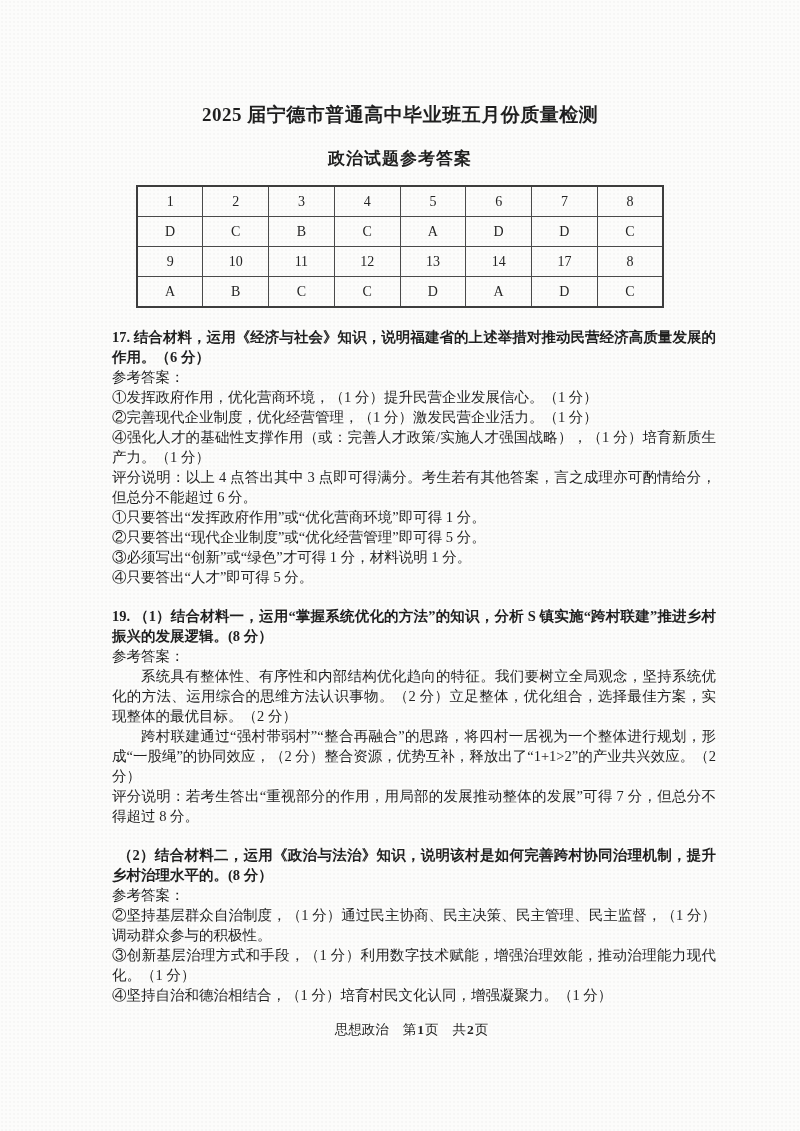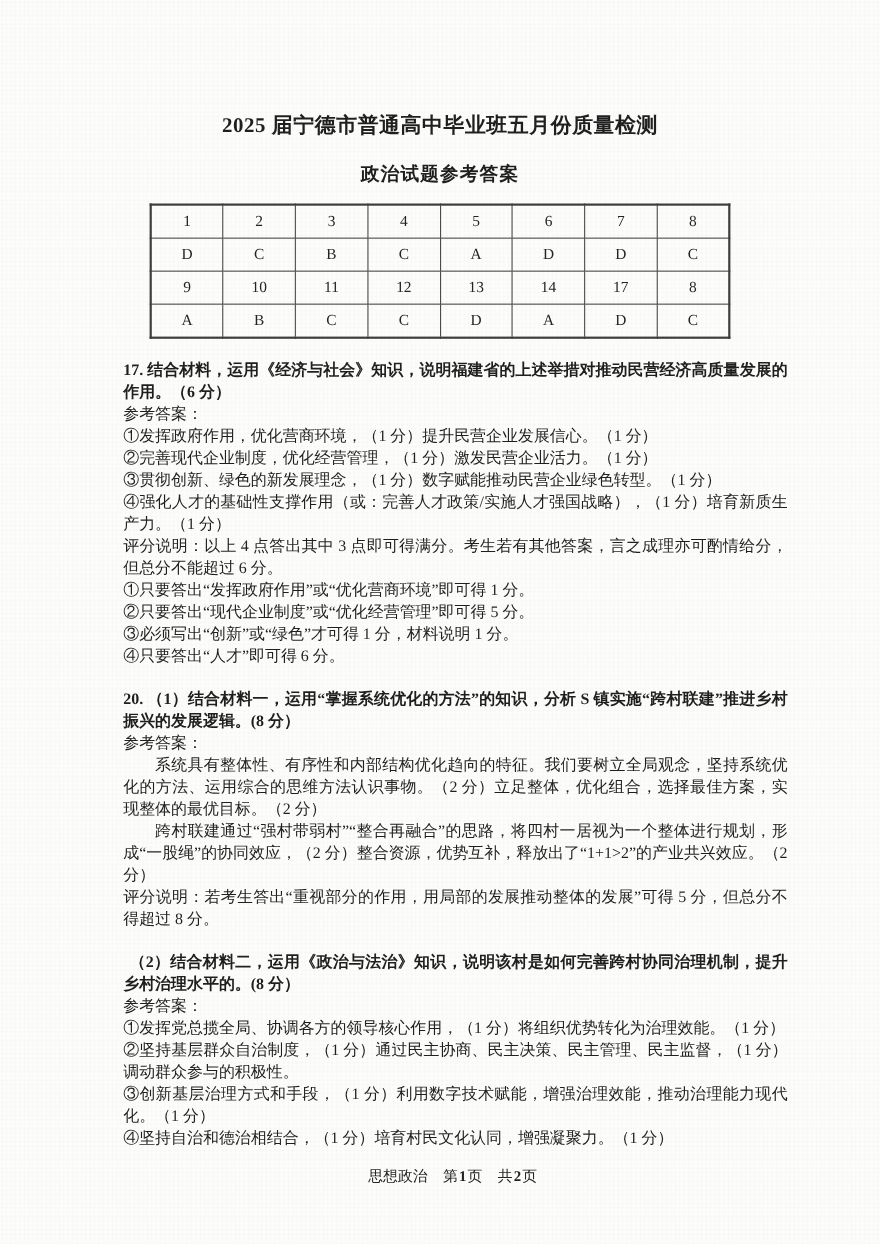--- a/index.html
+++ b/index.html
@@ -125,41 +125,39 @@
     </tbody>
   </table>
 
   <div class="content">
 
     <section>
       <p class="stem">17. 结合材料，运用《经济与社会》知识，说明福建省的上述举措对推动民营经济高质量发展的作用。（6 分）</p>
       <p>参考答案：</p>
       <p>①发挥政府作用，优化营商环境，（1 分）提升民营企业发展信心。（1 分）</p>
       <p>②完善现代企业制度，优化经营管理，（1 分）激发民营企业活力。（1 分）</p>
-      <p>③贯彻创新、绿色的新发展理念，（1 分）数字赋能推动民营企业绿色转型。（1 分）</p>
       <p>④强化人才的基础性支撑作用（或：完善人才政策/实施人才强国战略），（1 分）培育新质生产力。（1 分）</p>
       <p>评分说明：以上 4 点答出其中 3 点即可得满分。考生若有其他答案，言之成理亦可酌情给分，但总分不能超过 6 分。</p>
       <p>①只要答出“发挥政府作用”或“优化营商环境”即可得 1 分。</p>
       <p>②只要答出“现代企业制度”或“优化经营管理”即可得 5 分。</p>
       <p>③必须写出“创新”或“绿色”才可得 1 分，材料说明 1 分。</p>
-      <p>④只要答出“人才”即可得 6 分。</p>
+      <p>④只要答出“人才”即可得 5 分。</p>
     </section>
 
     <section class="sec">
-      <p class="stem">20. （1）结合材料一，运用“掌握系统优化的方法”的知识，分析 S 镇实施“跨村联建”推进乡村振兴的发展逻辑。(8 分）</p>
+      <p class="stem">19. （1）结合材料一，运用“掌握系统优化的方法”的知识，分析 S 镇实施“跨村联建”推进乡村振兴的发展逻辑。(8 分）</p>
       <p>参考答案：</p>
       <p class="indent2">系统具有整体性、有序性和内部结构优化趋向的特征。我们要树立全局观念，坚持系统优化的方法、运用综合的思维方法认识事物。（2 分）立足整体，优化组合，选择最佳方案，实现整体的最优目标。（2 分）</p>
       <p class="indent2">跨村联建通过“强村带弱村”“整合再融合”的思路，将四村一居视为一个整体进行规划，形成“一股绳”的协同效应，（2 分）整合资源，优势互补，释放出了“1+1&gt;2”的产业共兴效应。（2 分）</p>
-      <p>评分说明：若考生答出“重视部分的作用，用局部的发展推动整体的发展”可得 5 分，但总分不得超过 8 分。</p>
+      <p>评分说明：若考生答出“重视部分的作用，用局部的发展推动整体的发展”可得 7 分，但总分不得超过 8 分。</p>
     </section>
 
     <section class="sec">
       <p class="stem indent-half">（2）结合材料二，运用《政治与法治》知识，说明该村是如何完善跨村协同治理机制，提升乡村治理水平的。(8 分）</p>
       <p>参考答案：</p>
-      <p>①发挥党总揽全局、协调各方的领导核心作用，（1 分）将组织优势转化为治理效能。（1 分）</p>
       <p>②坚持基层群众自治制度，（1 分）通过民主协商、民主决策、民主管理、民主监督，（1 分）调动群众参与的积极性。</p>
       <p>③创新基层治理方式和手段，（1 分）利用数字技术赋能，增强治理效能，推动治理能力现代化。（1 分）</p>
       <p>④坚持自治和德治相结合，（1 分）培育村民文化认同，增强凝聚力。（1 分）</p>
     </section>
 
   </div>
 
   <div class="footer">
     <span>思想政治</span><span class="grp"><span>第</span><span class="num">1</span><span>页</span></span><span class="grp"><span>共</span><span class="num">2</span><span>页</span></span>
   </div>

